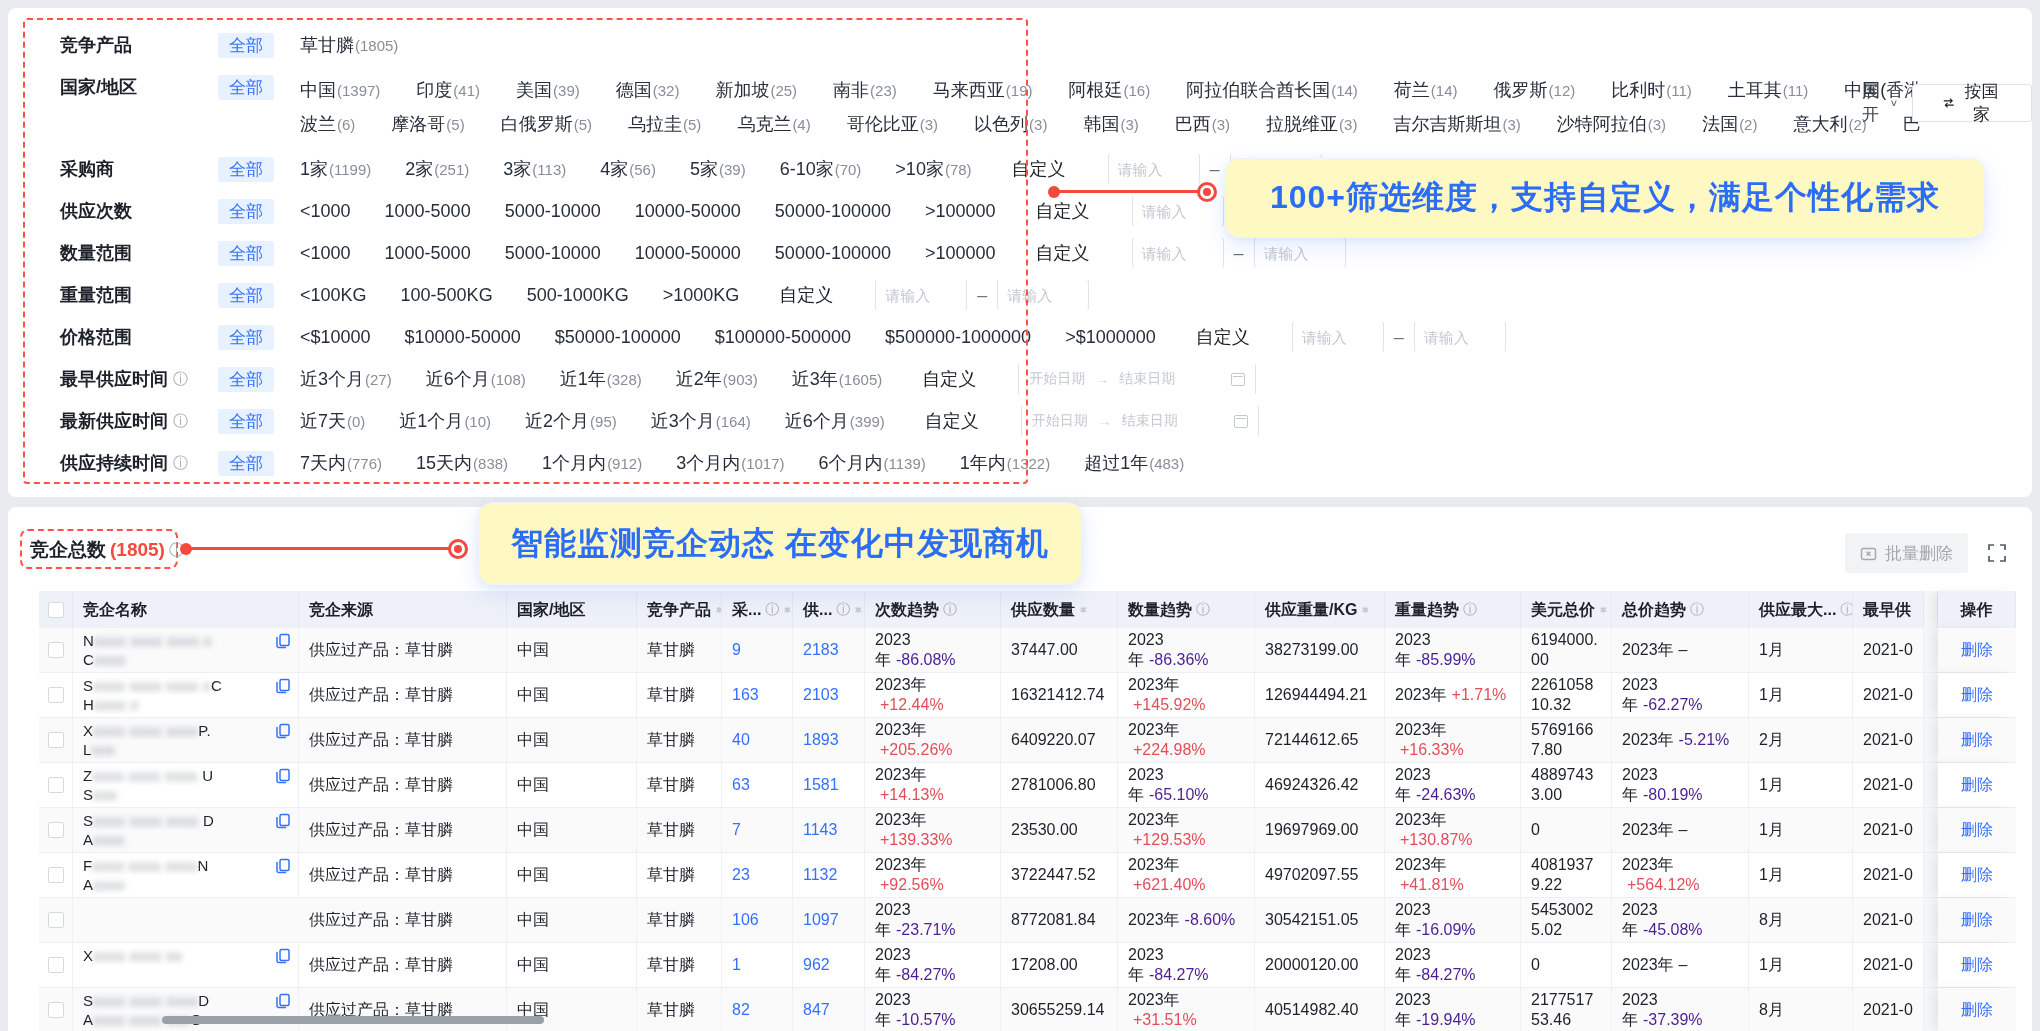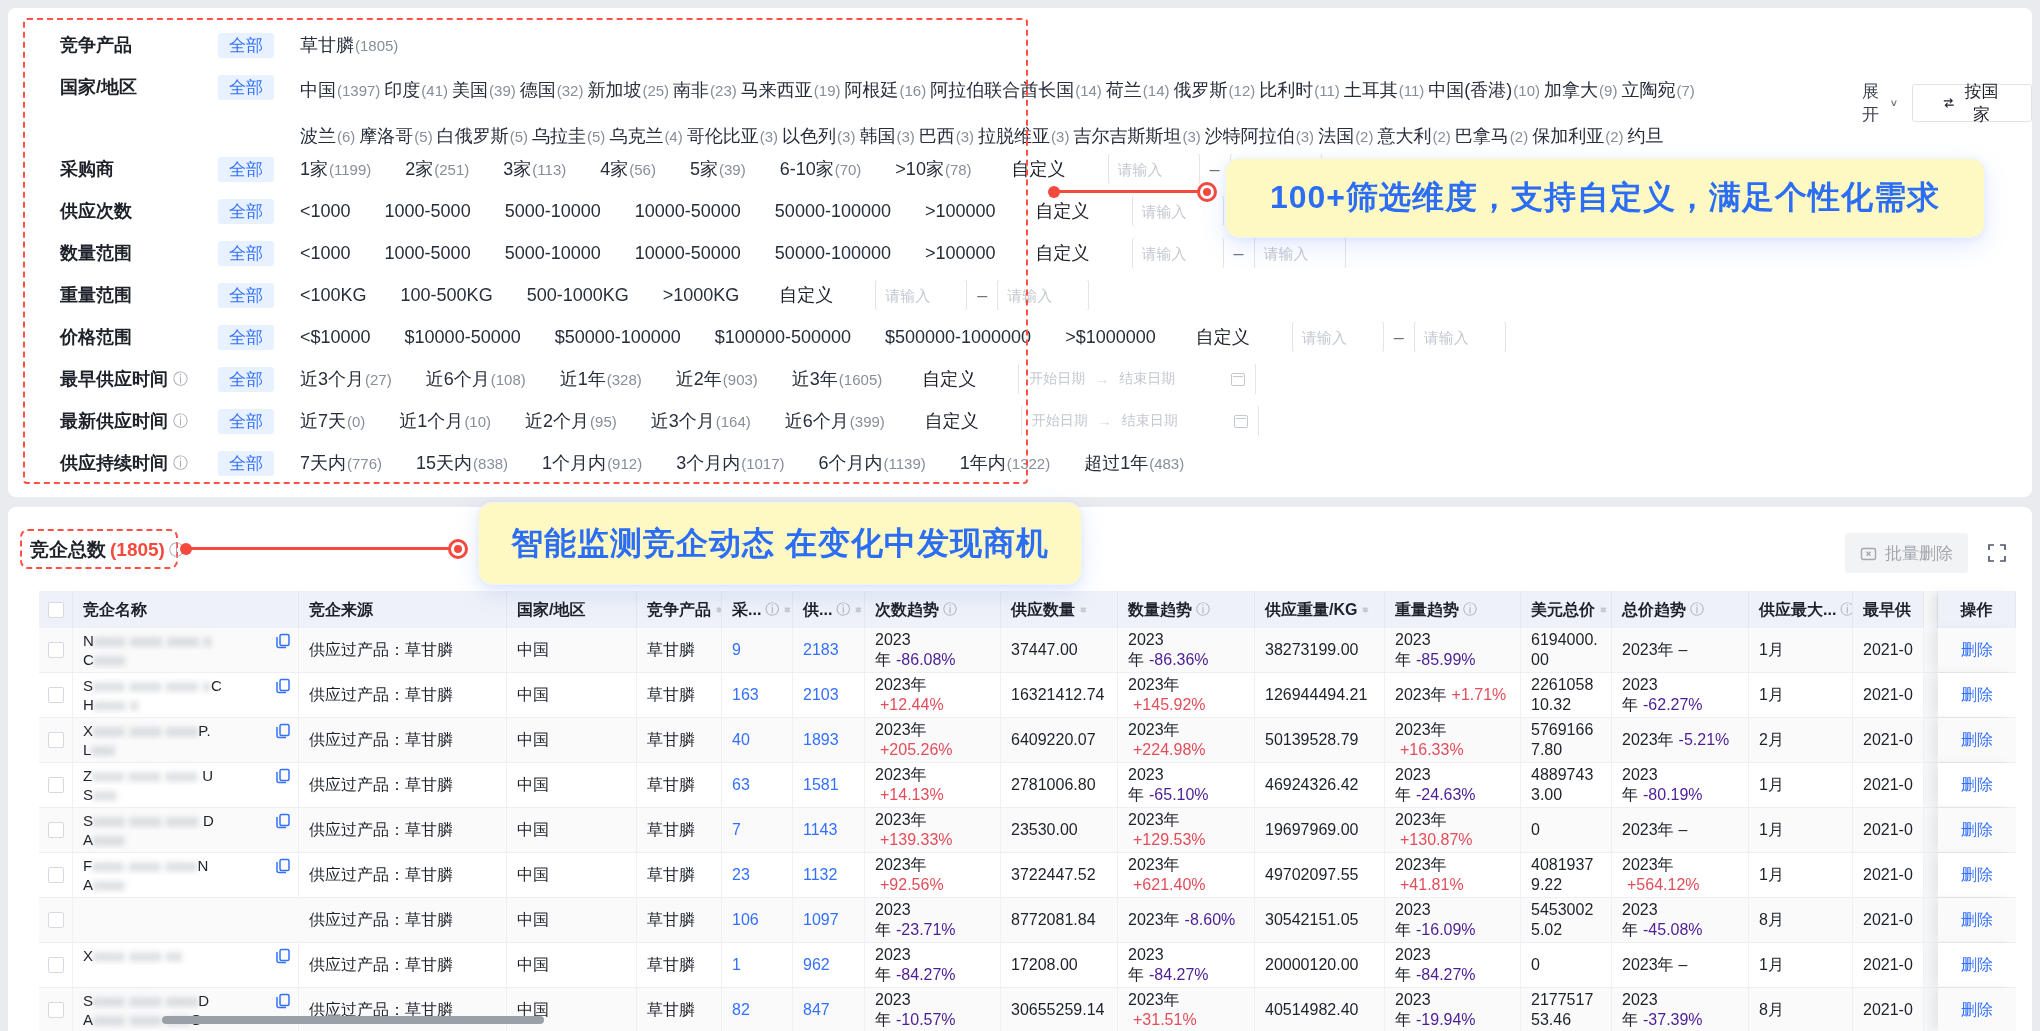--- a/index.html
+++ b/index.html
@@ -12,22 +12,22 @@
   
   #filter-rows { padding:16px 0 0 52px; }
   .frow { display:flex; align-items:center; height:42px; font-size:18px; color:#1d2129; }
   .frow-country { height:82px; align-items:flex-start; padding-top:7px; }
   .flabel { width:158px; flex:0 0 158px; font-weight:600; display:flex; align-items:center; gap:5px; }
   .frow-country .flabel, .frow-country .chip { margin-top:2px; }
   .info-ic { color:#a6abb3; font-size:15px; font-weight:400; cursor:pointer; }
   .chip { flex:0 0 auto; background:#e8f1ff; color:#3370ff; font-size:17px; padding:4px 11px; border-radius:3px; margin-right:26px; cursor:pointer; line-height:1; }
   .fopts { flex:1 1 auto; min-width:0; }
   .optline { display:flex; align-items:center; column-gap:34px; white-space:nowrap; height:30px; overflow:hidden; }
-  .frow-country .optline { column-gap:4px; max-width:1620px; height:34px; }
-  .frow-country .optline + .optline { margin-top:12px; }
+  .frow-country .optline { column-gap:36px; max-width:1620px; height:34px; }
+  .frow-country .optline + .optline { margin-top:0px; }
   .opt { cursor:pointer; color:#272e3b; }
   .opt .t { color:#272e3b; }
   .opt .c { color:#878d99; font-size:15px; margin-left:1px; }
   .custom { margin-left:6px; color:#1d2129; cursor:pointer; }
   .range { display:inline-flex; align-items:center; gap:10px; margin-left:8px; }
   .finput { width:92px; height:32px; border:1px solid #e2e4e9; border-radius:3px; font-size:15px; padding:0 9px; color:#1d2129; outline:none; background:#fff; }
   .finput::placeholder { color:#c3c8d0; }
   .dash { color:#6b7280; }
   .datebox { display:inline-flex; align-items:center; margin-left:8px; width:238px; height:34px; border:1px solid #e2e4e9; border-radius:3px; padding:0 10px; gap:10px; cursor:pointer; background:#fff; }
   .dph { color:#c3c8d0; font-size:14px; }
@@ -596,21 +596,21 @@
           <div class="tc trend" style="width: 136px;">
             <span><span class="yr">2023年</span><span class="pct pct-up">+205.26%</span></span>
           </div>
           <div class="tc" style="width: 117px;">
             <span class="num">6409220.07</span>
           </div>
           <div class="tc trend" style="width: 137px;">
             <span><span class="yr">2023年</span><span class="pct pct-up">+224.98%</span></span>
           </div>
           <div class="tc" style="width: 130px;">
-            <span class="num">50139528.79</span>
+            <span class="num">72144612.65</span>
           </div>
           <div class="tc trend" style="width: 136px;">
             <span><span class="yr">2023年</span><span class="pct pct-up">+16.33%</span></span>
           </div>
           <div class="tc" style="width: 91px;">
             <span class="num">57691667.80</span>
           </div>
           <div class="tc trend" style="width: 137px;">
             <span><span class="yr">2023年</span><span class="pct pct-dn">-5.21%</span></span>
           </div>

